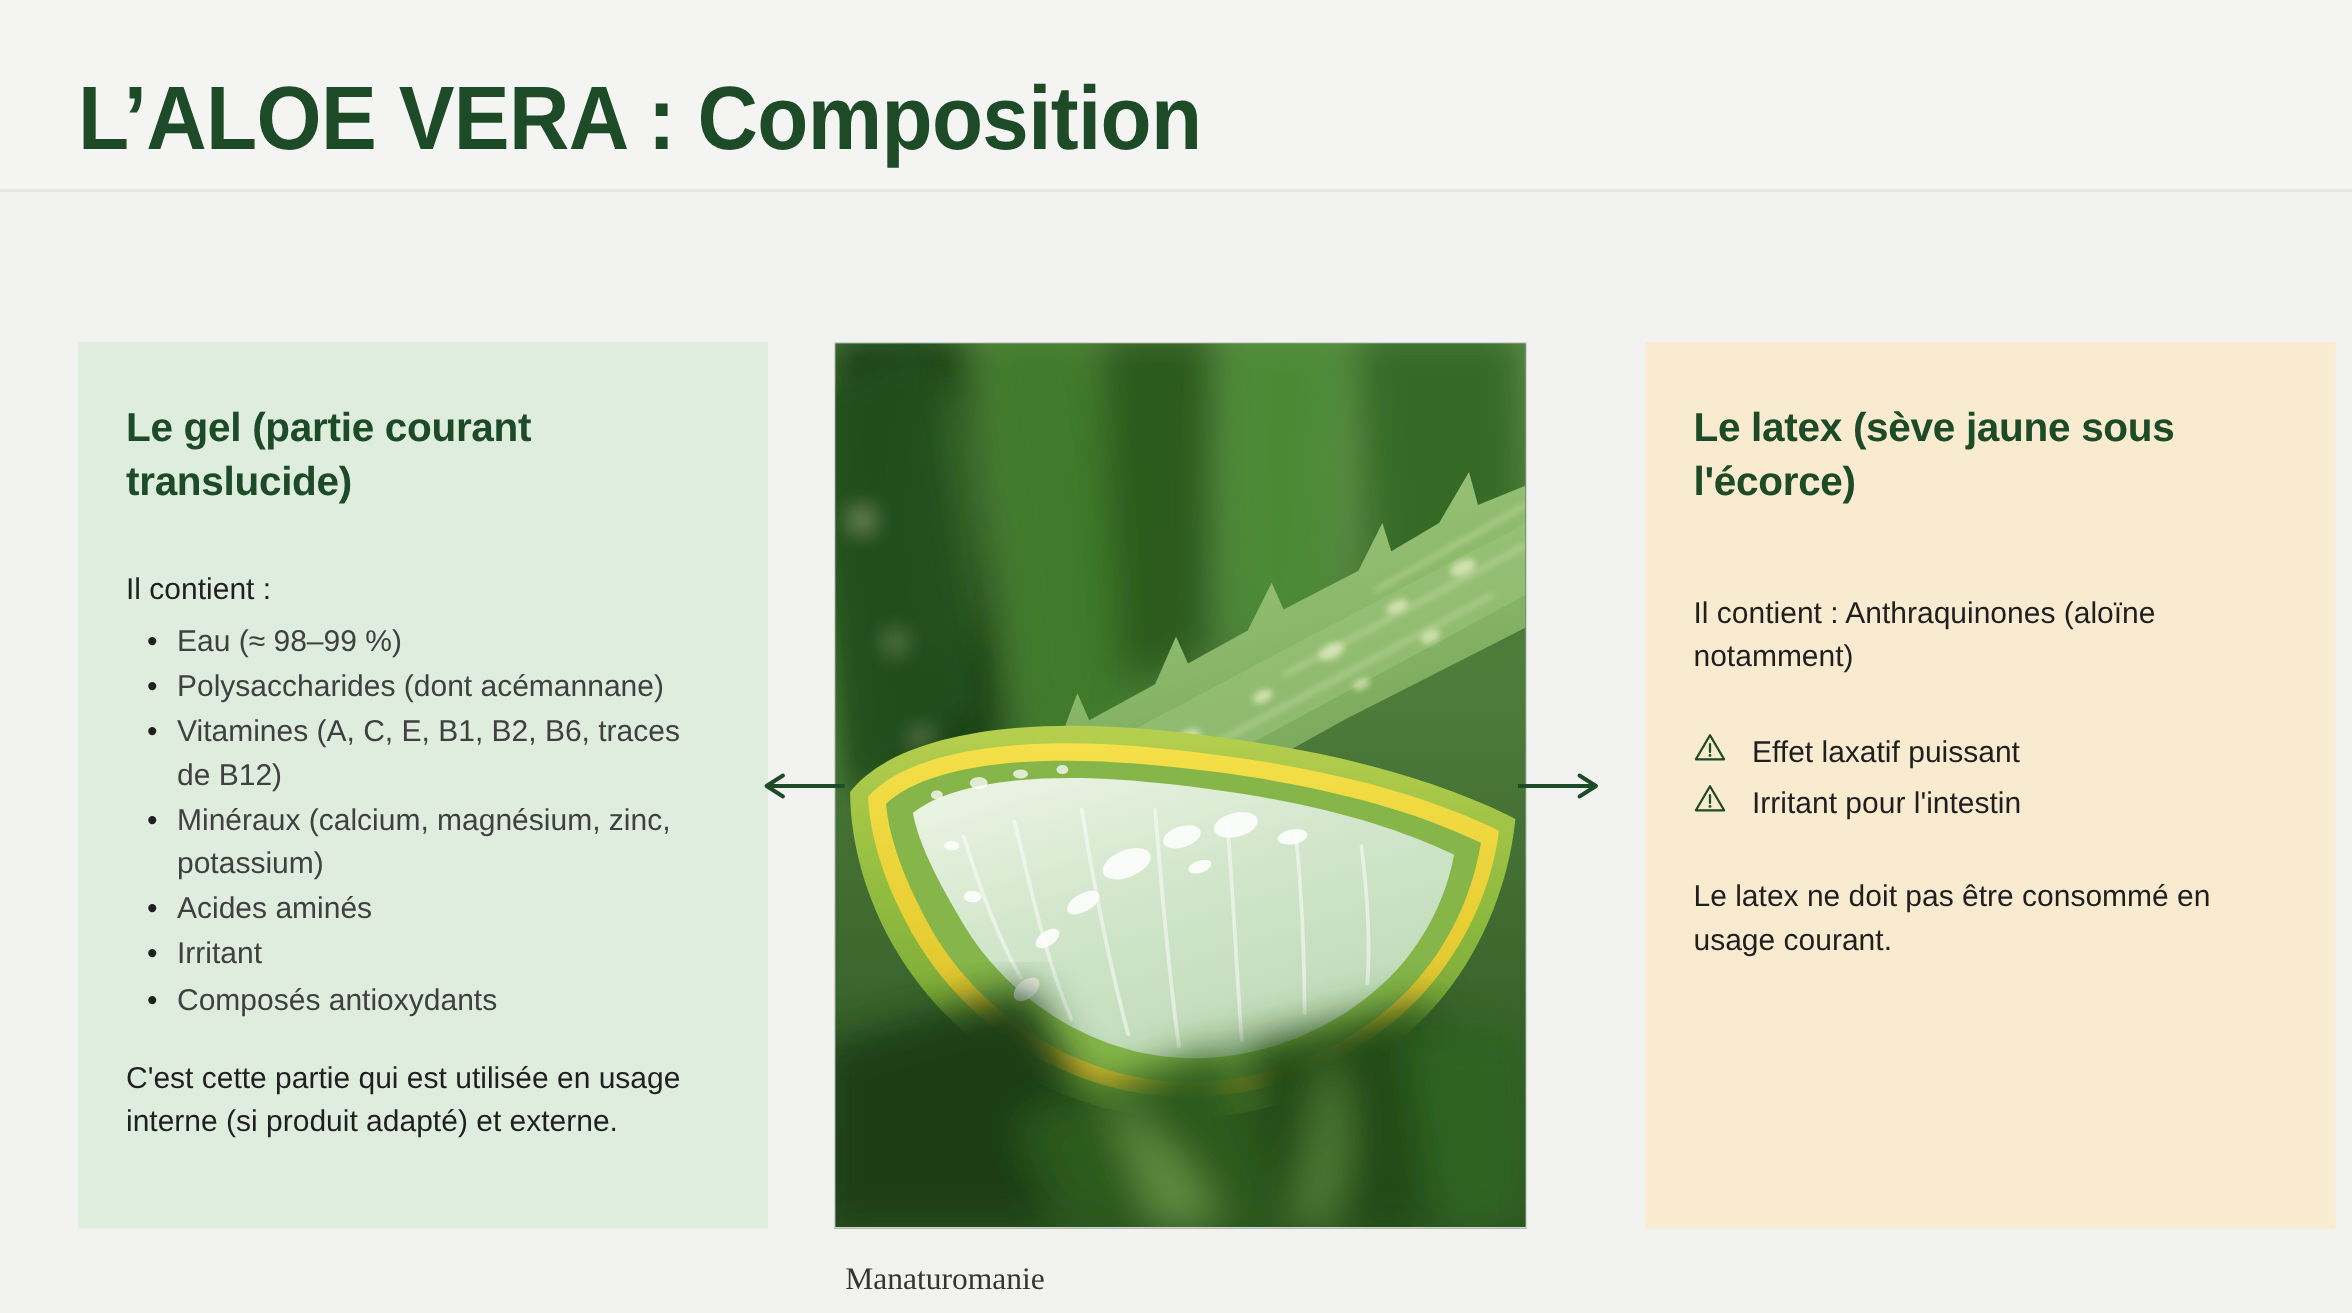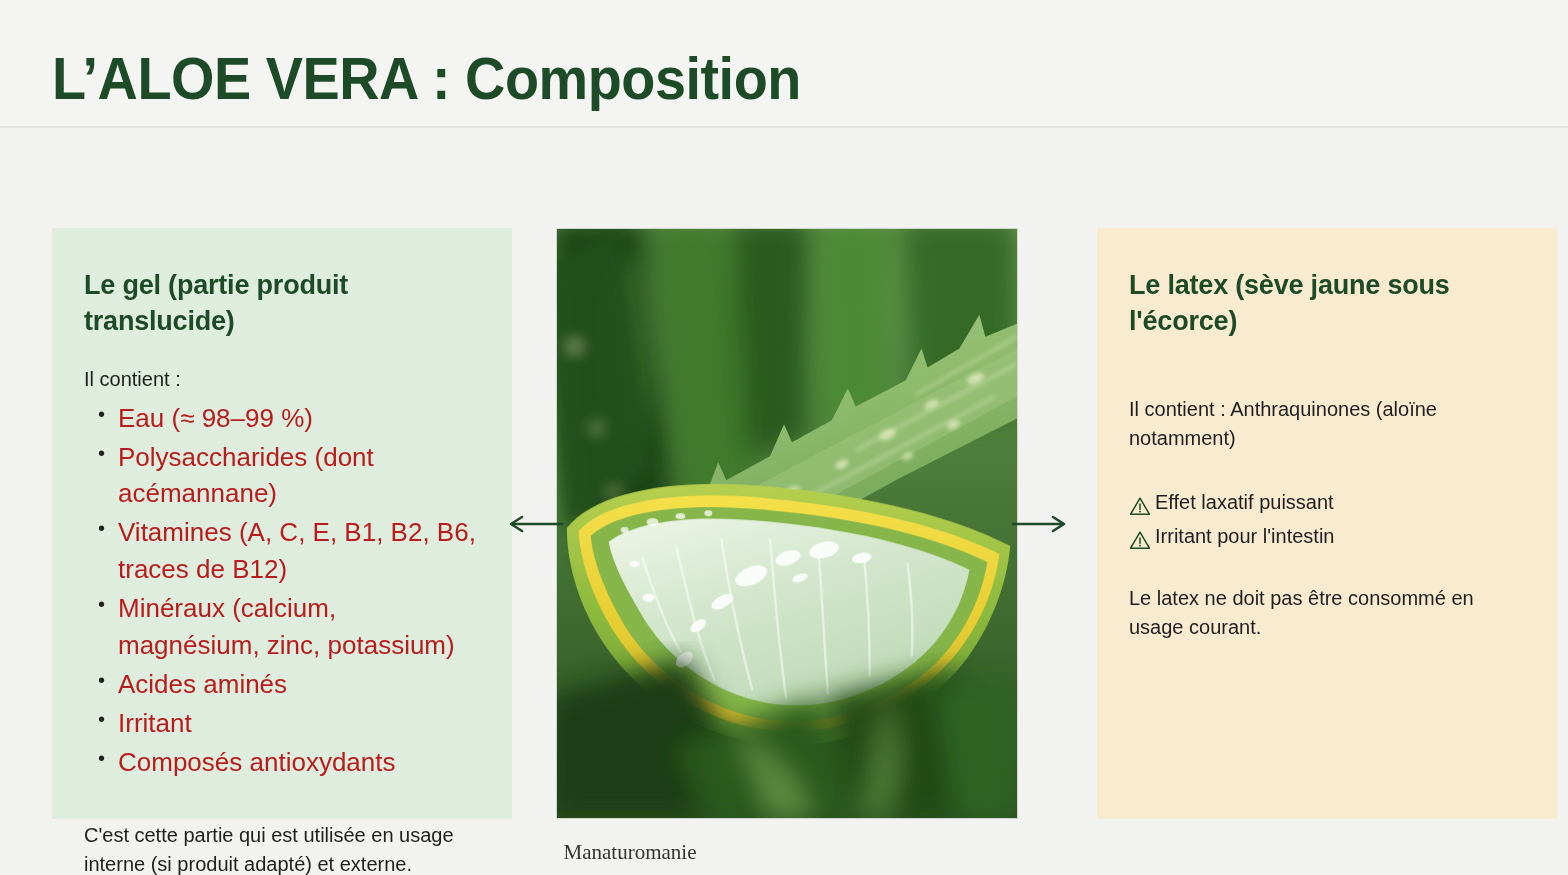--- a/index.html
+++ b/index.html
@@ -58,61 +58,61 @@
 
   .panel-heading {
     font-size: 27px;
     font-weight: bold;
     color: #1d4a27;
     line-height: 1.32;
     letter-spacing: -0.2px;
   }
 
   .panel-intro {
-    margin-top: 26px;
+    margin-top: 40px;
     font-size: 20px;
     color: #1f1f1f;
     line-height: 1.42;
   }
   .panel-right .panel-intro { margin-top: 56px; }
 
   .bullets {
     margin-top: 6px;
     padding-left: 34px;
     list-style: none;
   }
   .bullets li {
     position: relative;
-    font-size: 26px;
-    color: #b91c1c;
+    font-size: 20px;
+    color: #404040;
     line-height: 1.42;
     margin-bottom: 2px;
   }
   .bullets li::before {
     content: "\2022";
     position: absolute;
     left: -20px;
     top: 0;
     font-size: 20px;
     color: #1f1f1f;
   }
 
   .panel-footnote {
-    margin-top: 40px;
+    margin-top: 24px;
     font-size: 20px;
     color: #1f1f1f;
     line-height: 1.46;
   }
 
   
   .warnings { margin-top: 36px; }
   .warn-row {
     display: flex;
-    align-items: flex-end;
-    gap: 4px;
+    align-items: flex-start;
+    gap: 17px;
     margin-bottom: 6px;
     font-size: 20px;
     color: #1f1f1f;
     line-height: 1.4;
   }
   .warn-icon { flex: 0 0 auto; display: block; }
 
   .panel-right .panel-footnote { margin-top: 34px; }
 
   
@@ -153,21 +153,21 @@
 </head>
 <body>
 
 <div class="header">
   <div class="page-title">L’ALOE VERA : Composition</div>
 </div>
 
 <div class="stage">
 
   <div class="panel panel-left">
-    <div class="panel-heading">Le gel (partie produit translucide)</div>
+    <div class="panel-heading">Le gel (partie courant translucide)</div>
     <div class="panel-intro">Il contient :</div>
     <ul class="bullets">
       <li>Eau (≈ 98–99 %)</li>
       <li>Polysaccharides (dont acémannane)</li>
       <li>Vitamines (A, C, E, B1, B2, B6, traces de B12)</li>
       <li>Minéraux (calcium, magnésium, zinc, potassium)</li>
       <li>Acides aminés</li>
       <li>Irritant</li>
       <li>Composés antioxydants</li>
     </ul>

